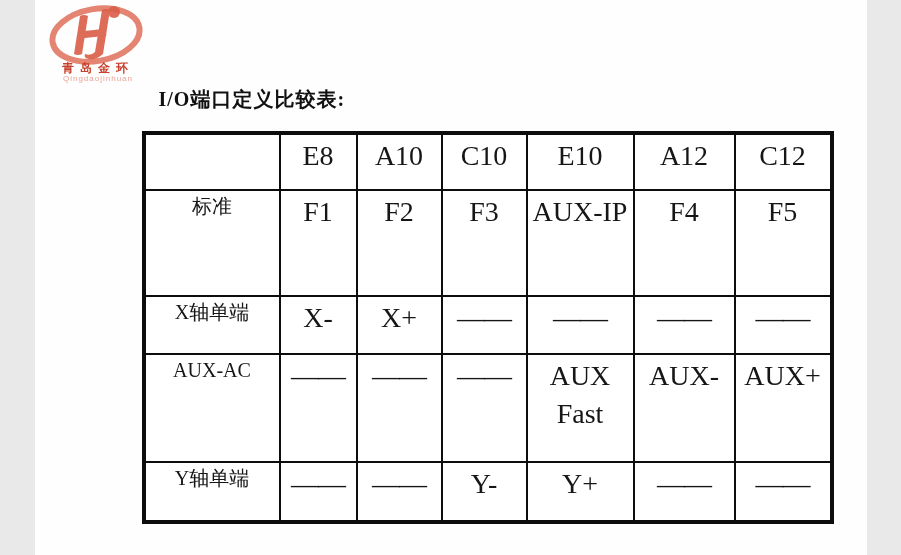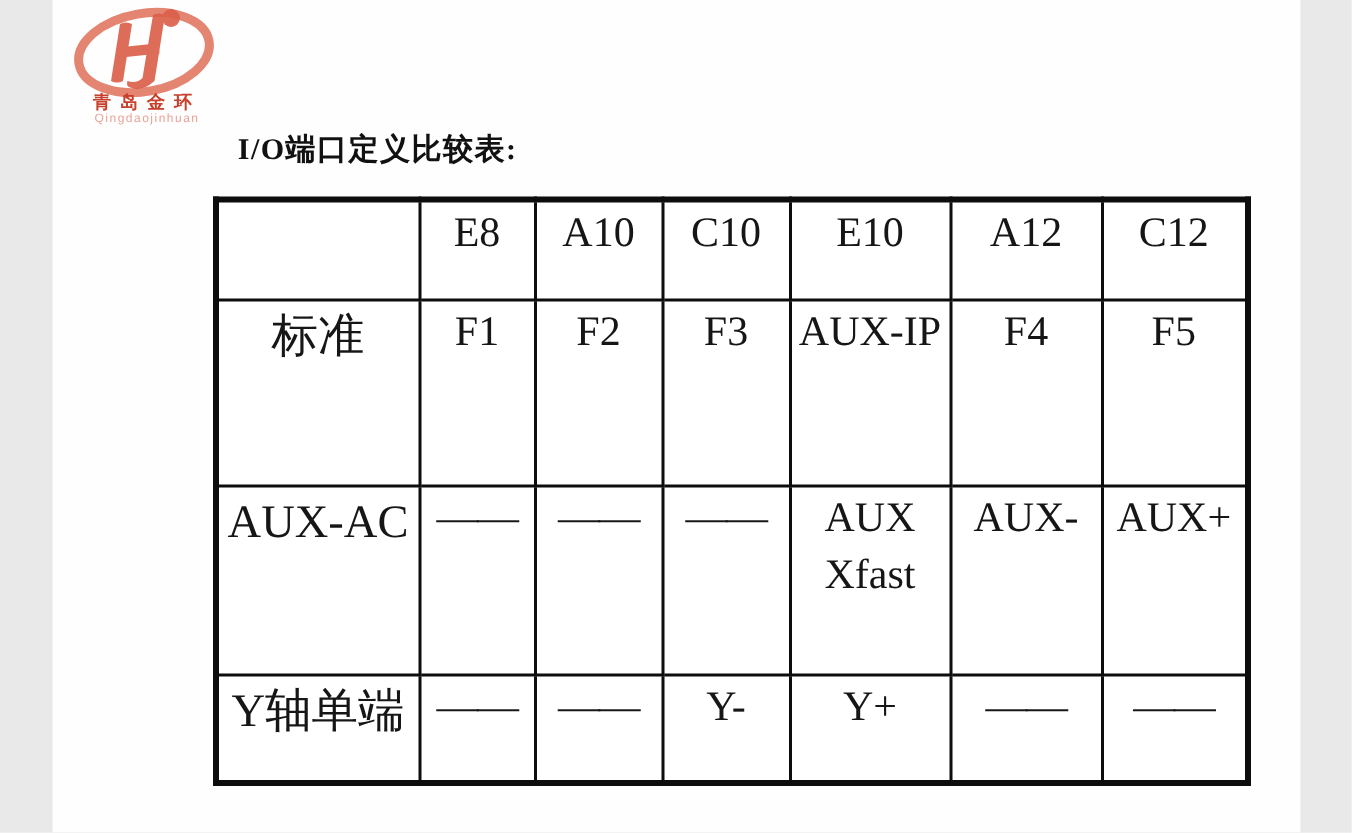--- a/index.html
+++ b/index.html
@@ -88,21 +88,21 @@
     font-size: 28px;
     font-weight: normal;
     padding: 2px 2px 0 2px;
     line-height: 1.35;
     overflow: hidden;
   }
   .io-table {
     border: 4px solid #0d0d0d;
   }
   .io-table td.dash { letter-spacing: -1px; }
-  .io-table .rowlabel { font-size: 31px; }
+  .io-table .rowlabel { font-size: 20px; }
 </style>
 </head>
 <body>
 
 <div class="slide">
 
   <div class="logo">
     <svg width="104" height="64" viewBox="0 0 104 64">
       <g fill="none" stroke="#e17863" stroke-width="6" opacity="0.9">
         <ellipse cx="50" cy="33" rx="44" ry="26" transform="rotate(-10 50 33)"></ellipse>
@@ -143,26 +143,35 @@
     </tr>
     <tr style="height:81px">
       <td class="rowlabel">标准</td>
       <td>F1</td>
       <td>F2</td>
       <td>F3</td>
       <td>AUX-IP</td>
       <td>F4</td>
       <td>F5</td>
     </tr>
+    <tr style="height:45px">
+      <td class="rowlabel">X轴单端</td>
+      <td>X-</td>
+      <td>X+</td>
+      <td class="dash">——</td>
+      <td class="dash">——</td>
+      <td class="dash">——</td>
+      <td class="dash">——</td>
+    </tr>
     <tr style="height:83px">
       <td class="rowlabel">AUX-AC</td>
       <td class="dash">——</td>
       <td class="dash">——</td>
       <td class="dash">——</td>
-      <td>AUX Xfast</td>
+      <td>AUX Fast</td>
       <td>AUX-</td>
       <td>AUX+</td>
     </tr>
     <tr style="height:46px">
       <td class="rowlabel">Y轴单端</td>
       <td class="dash">——</td>
       <td class="dash">——</td>
       <td>Y-</td>
       <td>Y+</td>
       <td class="dash">——</td>

